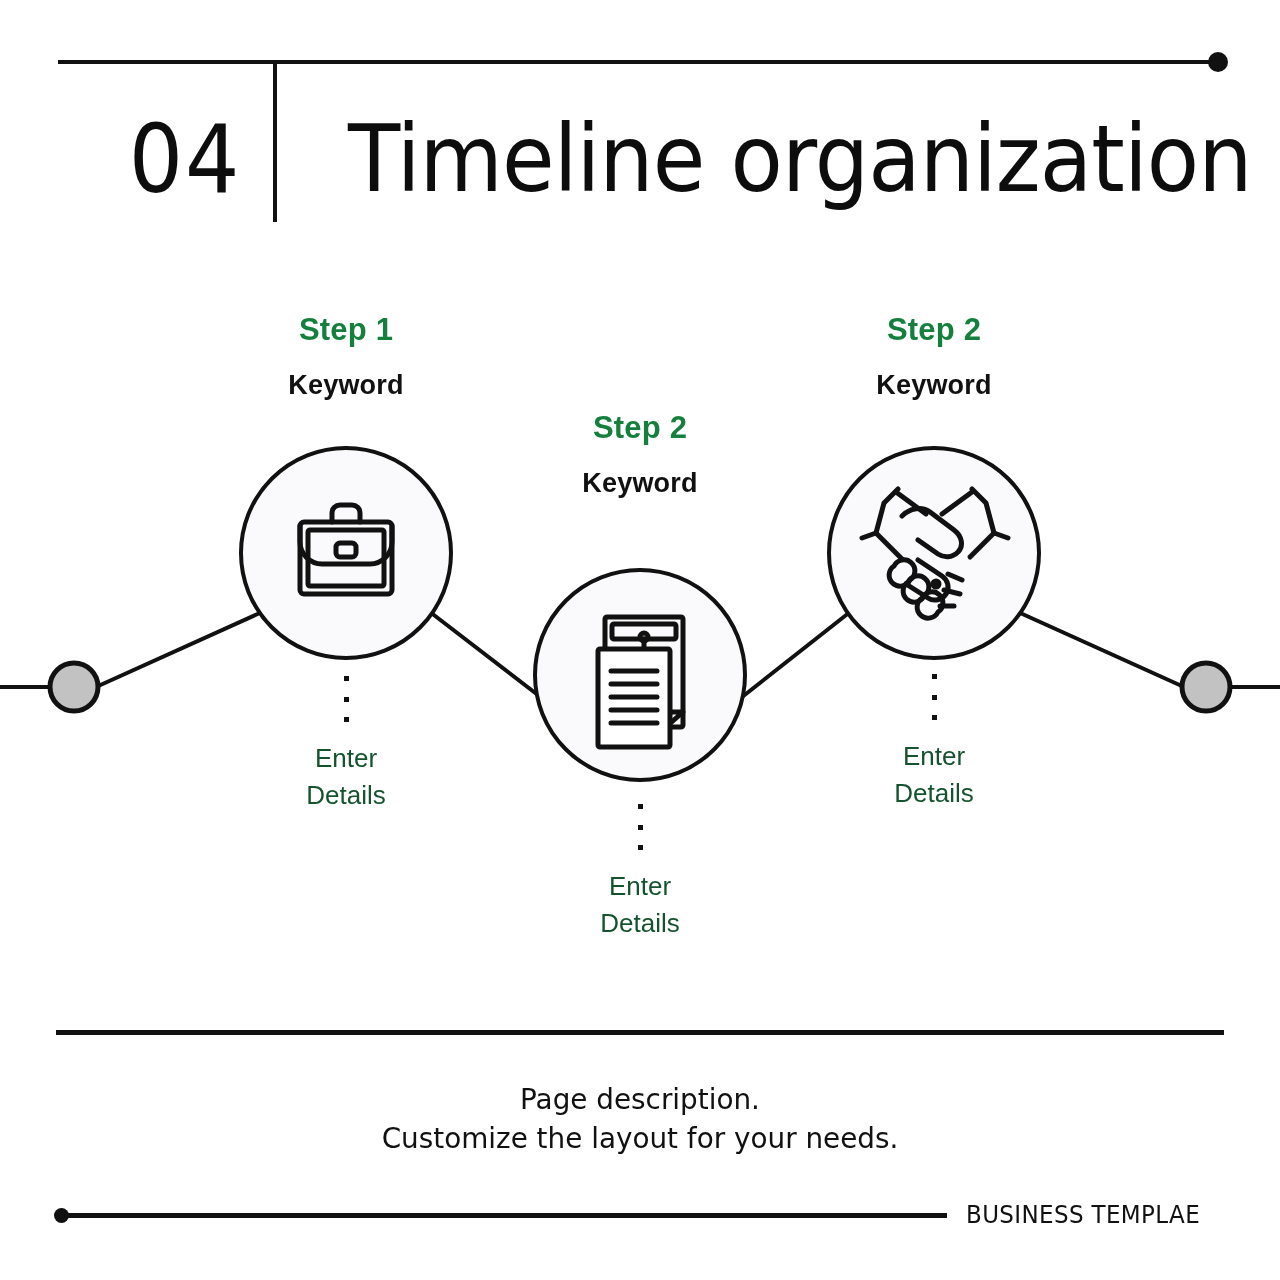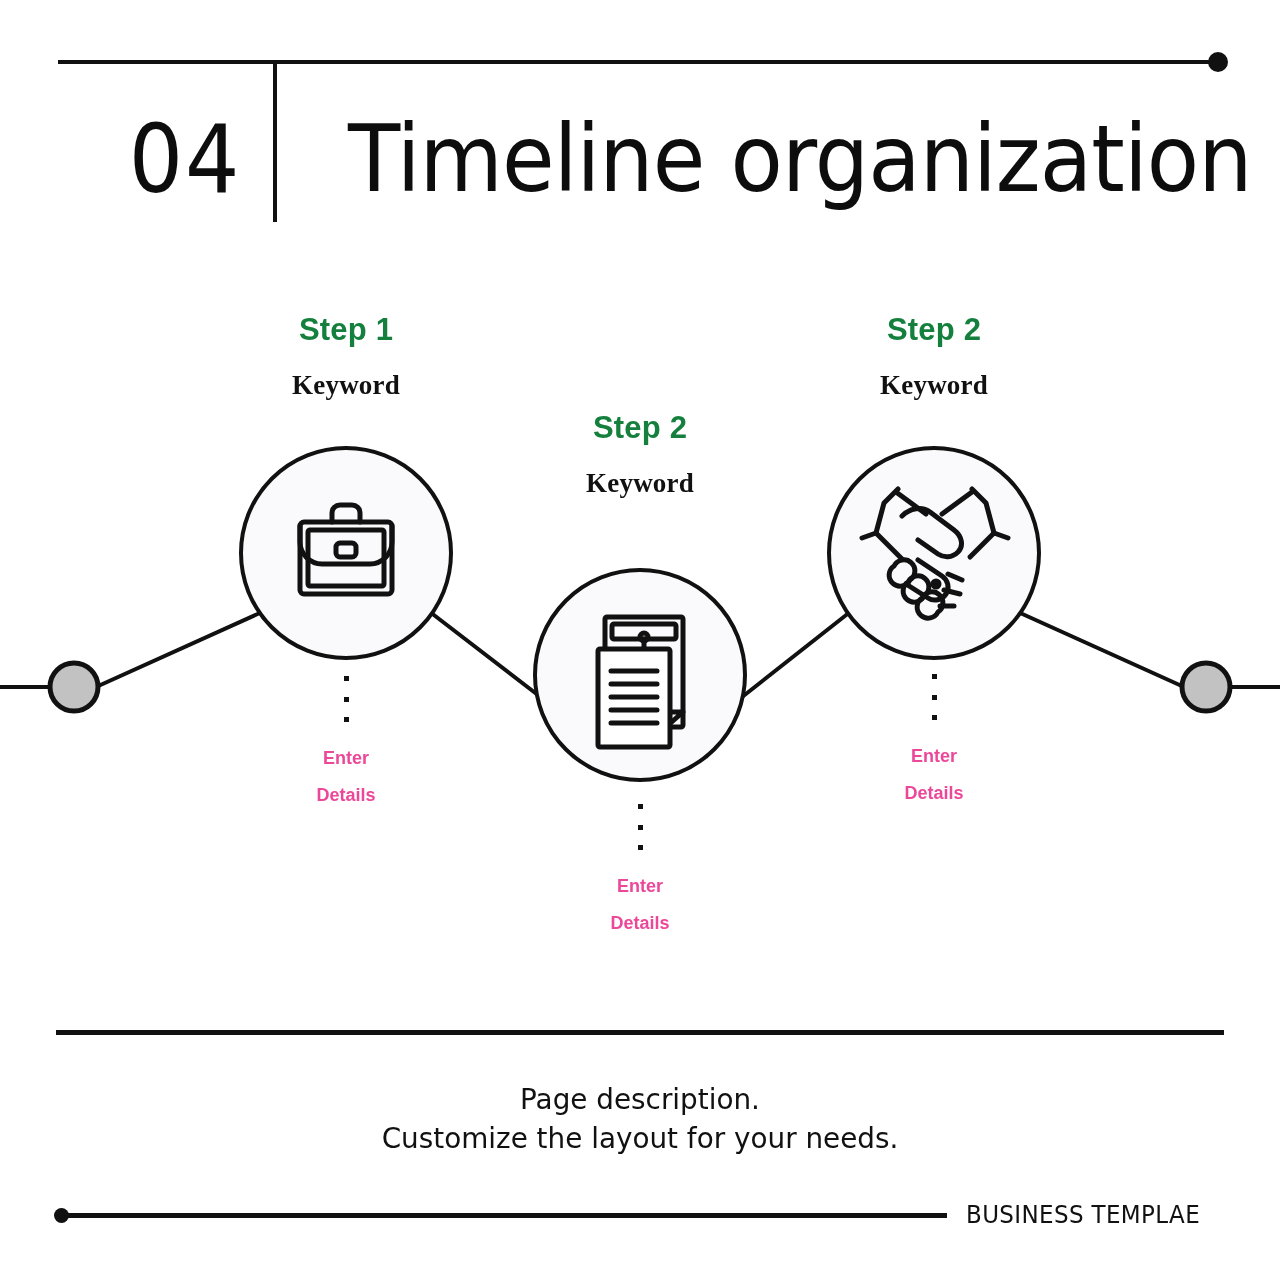--- a/index.html
+++ b/index.html
@@ -35,28 +35,27 @@
 
   
   .step-block{position:absolute;text-align:center;}
   .step-label{
     font-size:31px;font-weight:700;color:#15803d;line-height:40px;
     letter-spacing:.2px;
   }
   .step-keyword{
     font-size:27px;font-weight:700;color:#111;line-height:38px;margin-top:16px;
     letter-spacing:.2px;
-    font-family:Liberation Serif, serif;
   }
   .detail-block{position:absolute;text-align:center;}
   .detail-dots{height:46px;display:flex;flex-direction:column;align-items:center;
     justify-content:space-between;padding:4px 0;}
   .detail-dots i{display:block;width:5px;height:5px;background:#111;}
   .detail-text{
-    font-size:18px;line-height:37px;font-weight:700;color:#ec4899;margin-top:14px;
+    font-size:26px;line-height:37px;font-weight:400;color:#14532d;margin-top:14px;
   }
 
   
   .bottom-rule{position:absolute;left:56px;top:1030px;width:1168px;height:5px;background:#111;}
   .page-desc{
     position:absolute;left:0;top:1080px;width:1280px;text-align:center;
     font-size:29px;line-height:39px;font-weight:400;color:#111;
     font-family:"DejaVu Sans","Liberation Sans",sans-serif;
     transform:scaleX(.96);
   }

